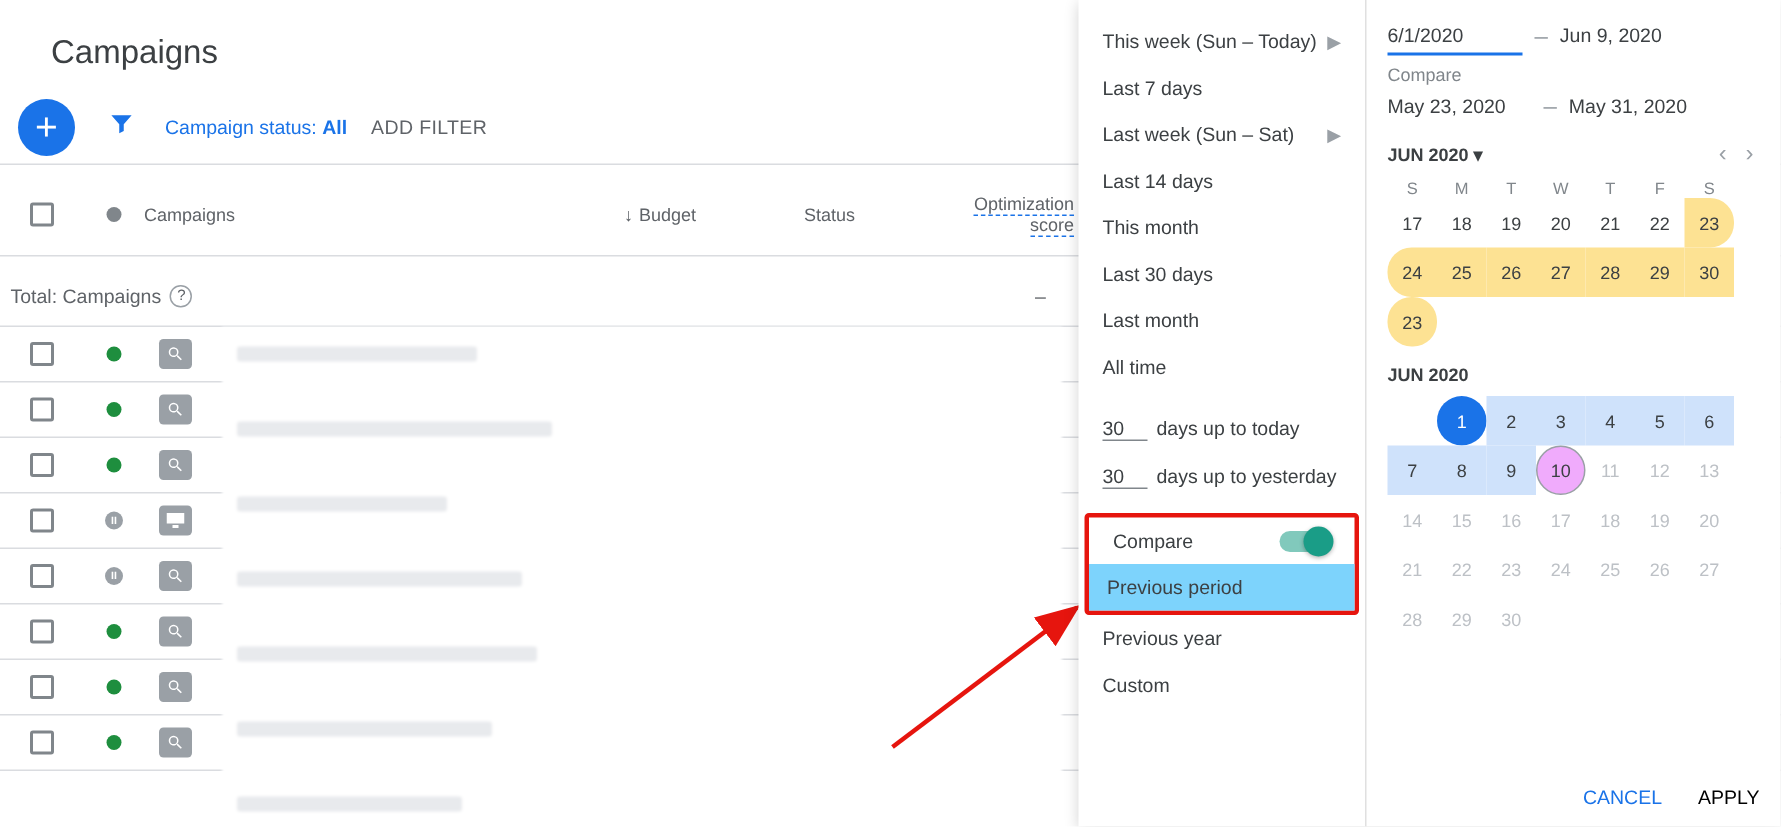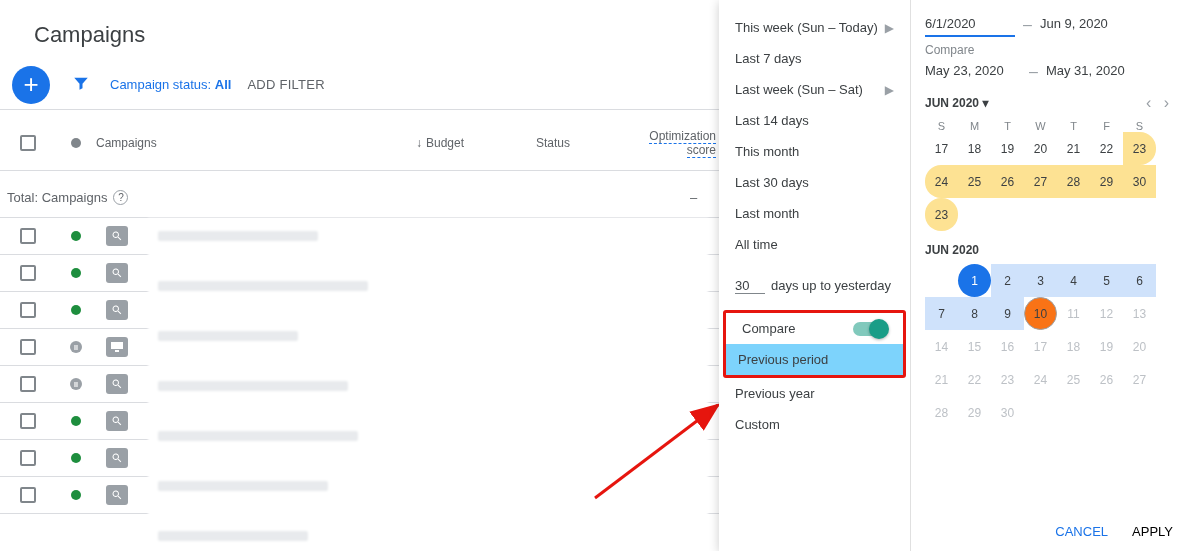--- a/index.html
+++ b/index.html
@@ -65,21 +65,21 @@
   .wk { display:grid; grid-template-columns: repeat(7, 33px); gap:0; margin-top:8px; }
   .wk div { text-align:center; font-size:11px; color:#80868b; }
   .cal { display:grid; grid-template-columns: repeat(7, 33px); grid-auto-rows: 33px; }
   .cell { display:flex; align-items:center; justify-content:center; font-size:12px; color:#3c4043; }
   .dim { color:#bdc1c6; }
   .cmp { background:#fde293; }
   .cmp.round-r { border-top-right-radius:16px; border-bottom-right-radius:16px; }
   .cmp.round-l { border-top-left-radius:16px; border-bottom-left-radius:16px; }
   .sel { background:#cfe2fb; }
   .sel.start { background:#1a73e8; color:#fff; border-radius:50%; }
-  .sel.end-outline { background:#f97316; color:#3c4043; border:1px solid #9aa0a6; border-radius:50%; }
+  .sel.end-outline { background:#f0abfc; color:#3c4043; border:1px solid #9aa0a6; border-radius:50%; }
 
   .mname2 { font-size:12px; font-weight:700; margin-top:12px; }
 
   .btns { position:absolute; bottom:12px; right:14px; display:flex; gap:24px; font-size:13px; font-weight:500; }
   .btn-cancel { color:#1a73e8; cursor:pointer; }
   .btn-apply { color:#000000; cursor:pointer; }
 
   .arrow-svg { position:absolute; left:590px; top:393px; width:140px; height:110px; pointer-events:none; }
 </style>
 </head>
@@ -302,20 +302,23 @@
     <div class="pitem">
         <span>Last 30 days</span>
       </div>
     <div class="pitem">
         <span>Last month</span>
       </div>
     <div class="pitem">
         <span>All time</span>
       </div>
     <div style="height:10px"></div>
+    <div class="pitem">
+        <span><span class="days-inp">30</span><span>days up to today</span></span>
+      </div>
     <div class="pitem">
         <span><span class="days-inp">30</span><span>days up to yesterday</span></span>
       </div>
     <div style="height:10px"></div>
     <div class="highlighted">
       <div class="compare-row">
         <span>Compare</span>
         <div class="toggle"></div>
       </div>
       <div class="pitem prev-period">

